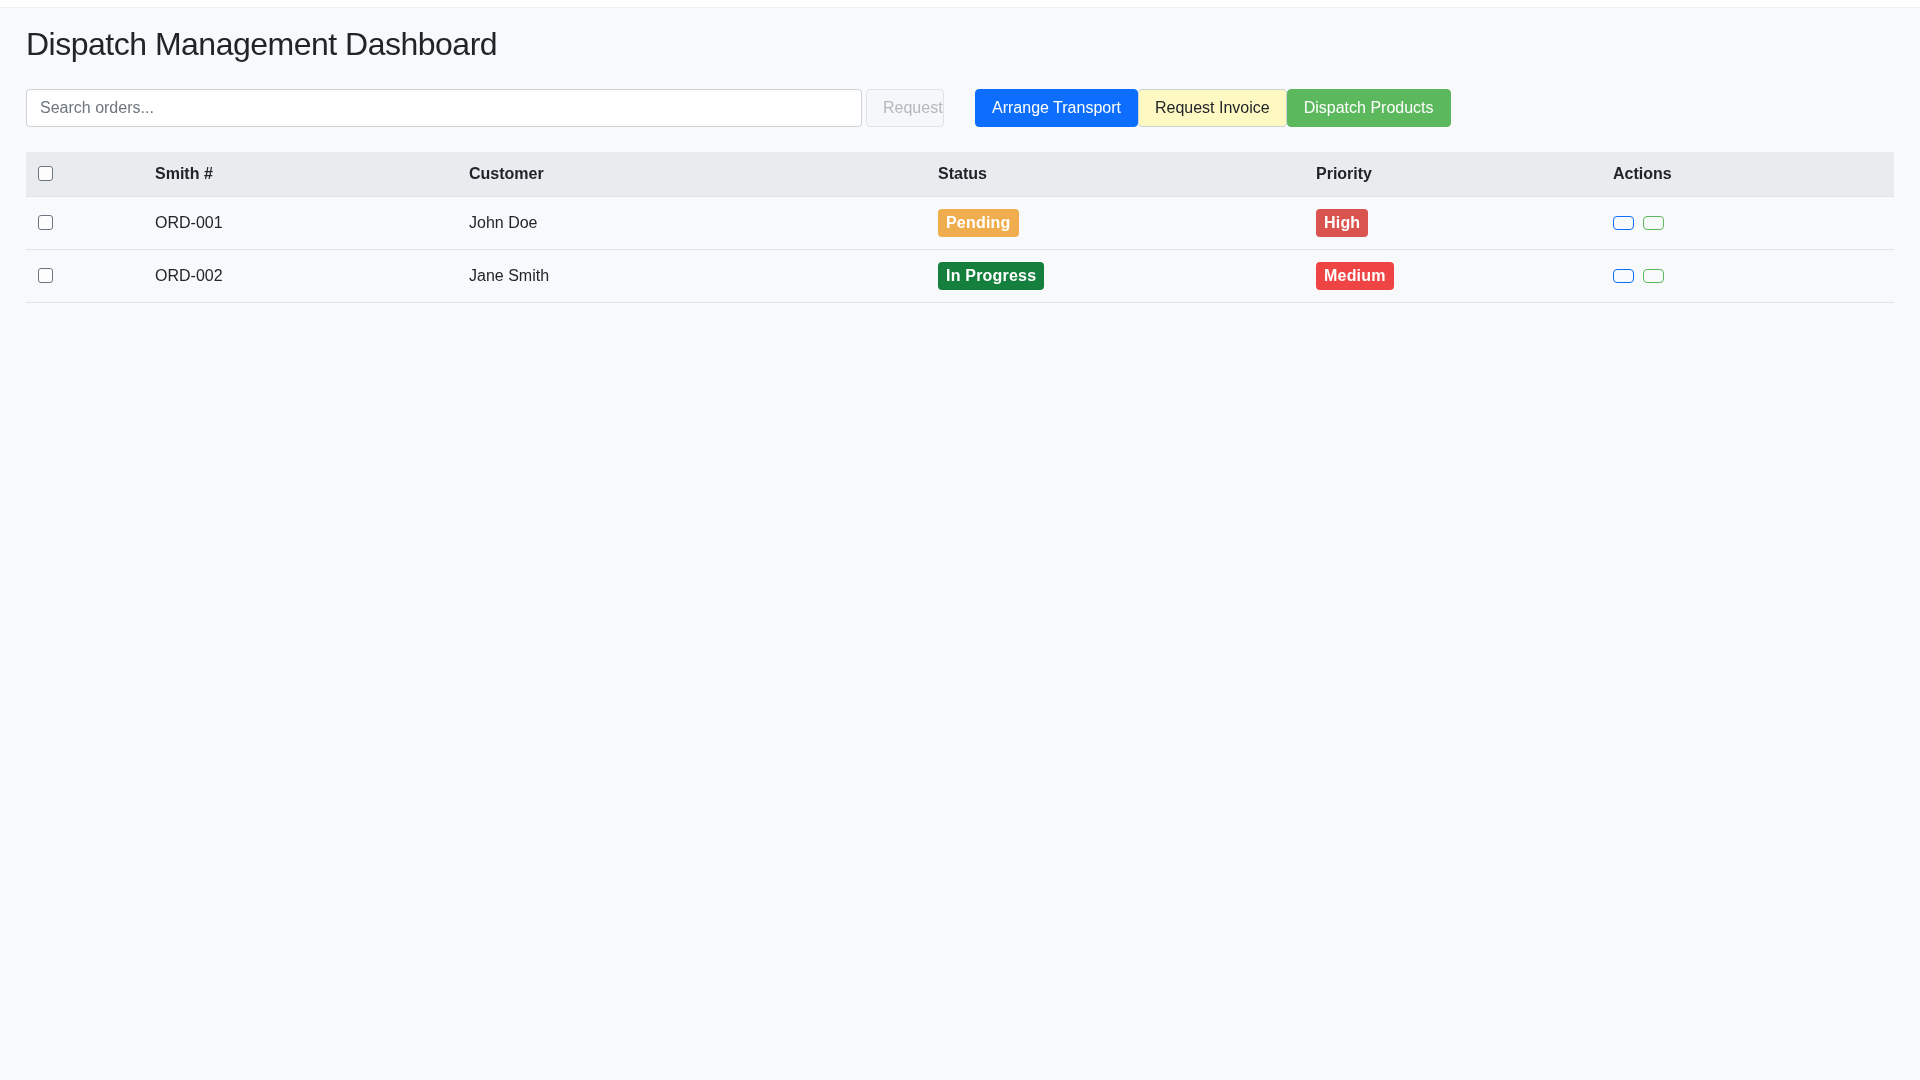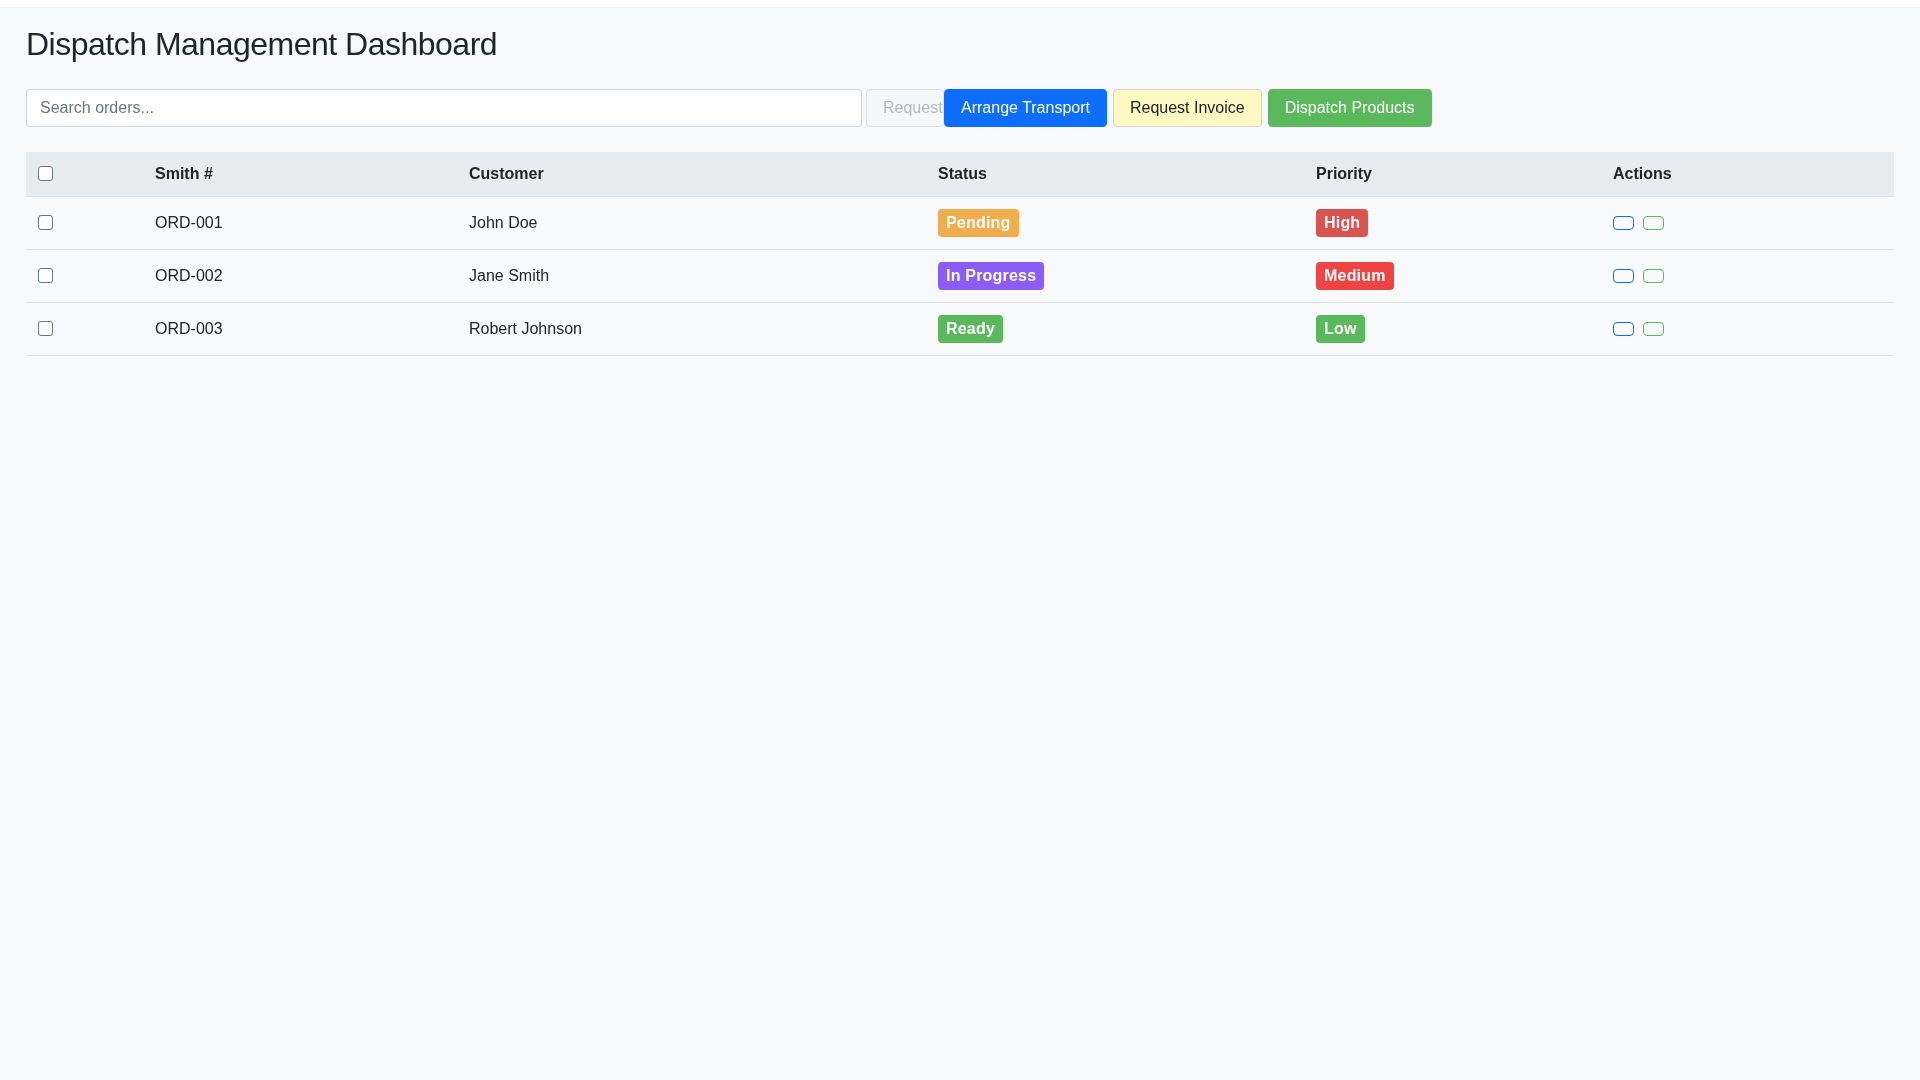--- a/index.html
+++ b/index.html
@@ -53,21 +53,21 @@
     white-space: nowrap;
   }
   .btn-search {
     margin-left: 4px;
     width: 78px;
     background: #f6f7f8;
     border: 1px solid #dfe3e6;
     color: #b3b9bf;
     cursor: default;
   }
-  .btn-group { display: flex; gap: 6px; }
+  .btn-group { margin-left: 31px; display: flex; }
 
   
   table.orders {
     margin-top: 25px;
     width: 1868px;
     border-collapse: collapse;
     table-layout: fixed;
   }
   col.c-select   { width: 117px; }
   col.c-order    { width: 314px; }
@@ -188,44 +188,27 @@
     </td>
   </tr>
 
   <tr>
     <td>
       <input type="checkbox" class="cb" style="">
     </td>
     <td>ORD-002</td>
     <td>Jane Smith</td>
     <td>
-      <span class="badge" style="background: #8b5cf6;">In Progress</span>
+      <span class="badge" style="background: #15803d;">In Progress</span>
     </td>
     <td>
       <span class="badge" style="background: #ef4444;">Medium</span>
     </td>
     <td>
       <button class="mini-btn" style="border-color: rgb(13, 110, 253);"></button>
       <button class="mini-btn" style="border-color: rgb(92, 184, 92);"></button>
     </td>
   </tr>
 
-  <tr>
-    <td>
-      <input type="checkbox" class="cb" style="">
-    </td>
-    <td>ORD-003</td>
-    <td>Robert Johnson</td>
-    <td>
-      <span class="badge" style="background: rgb(92, 184, 92);">Ready</span>
-    </td>
-    <td>
-      <span class="badge" style="background: rgb(92, 184, 92);">Low</span>
-    </td>
-    <td>
-      <button class="mini-btn" style="border-color: rgb(13, 110, 253);"></button>
-      <button class="mini-btn" style="border-color: rgb(92, 184, 92);"></button>
-    </td>
-  </tr>
 </tbody>
   </table>
 
 </div>
 
 </body></html>

